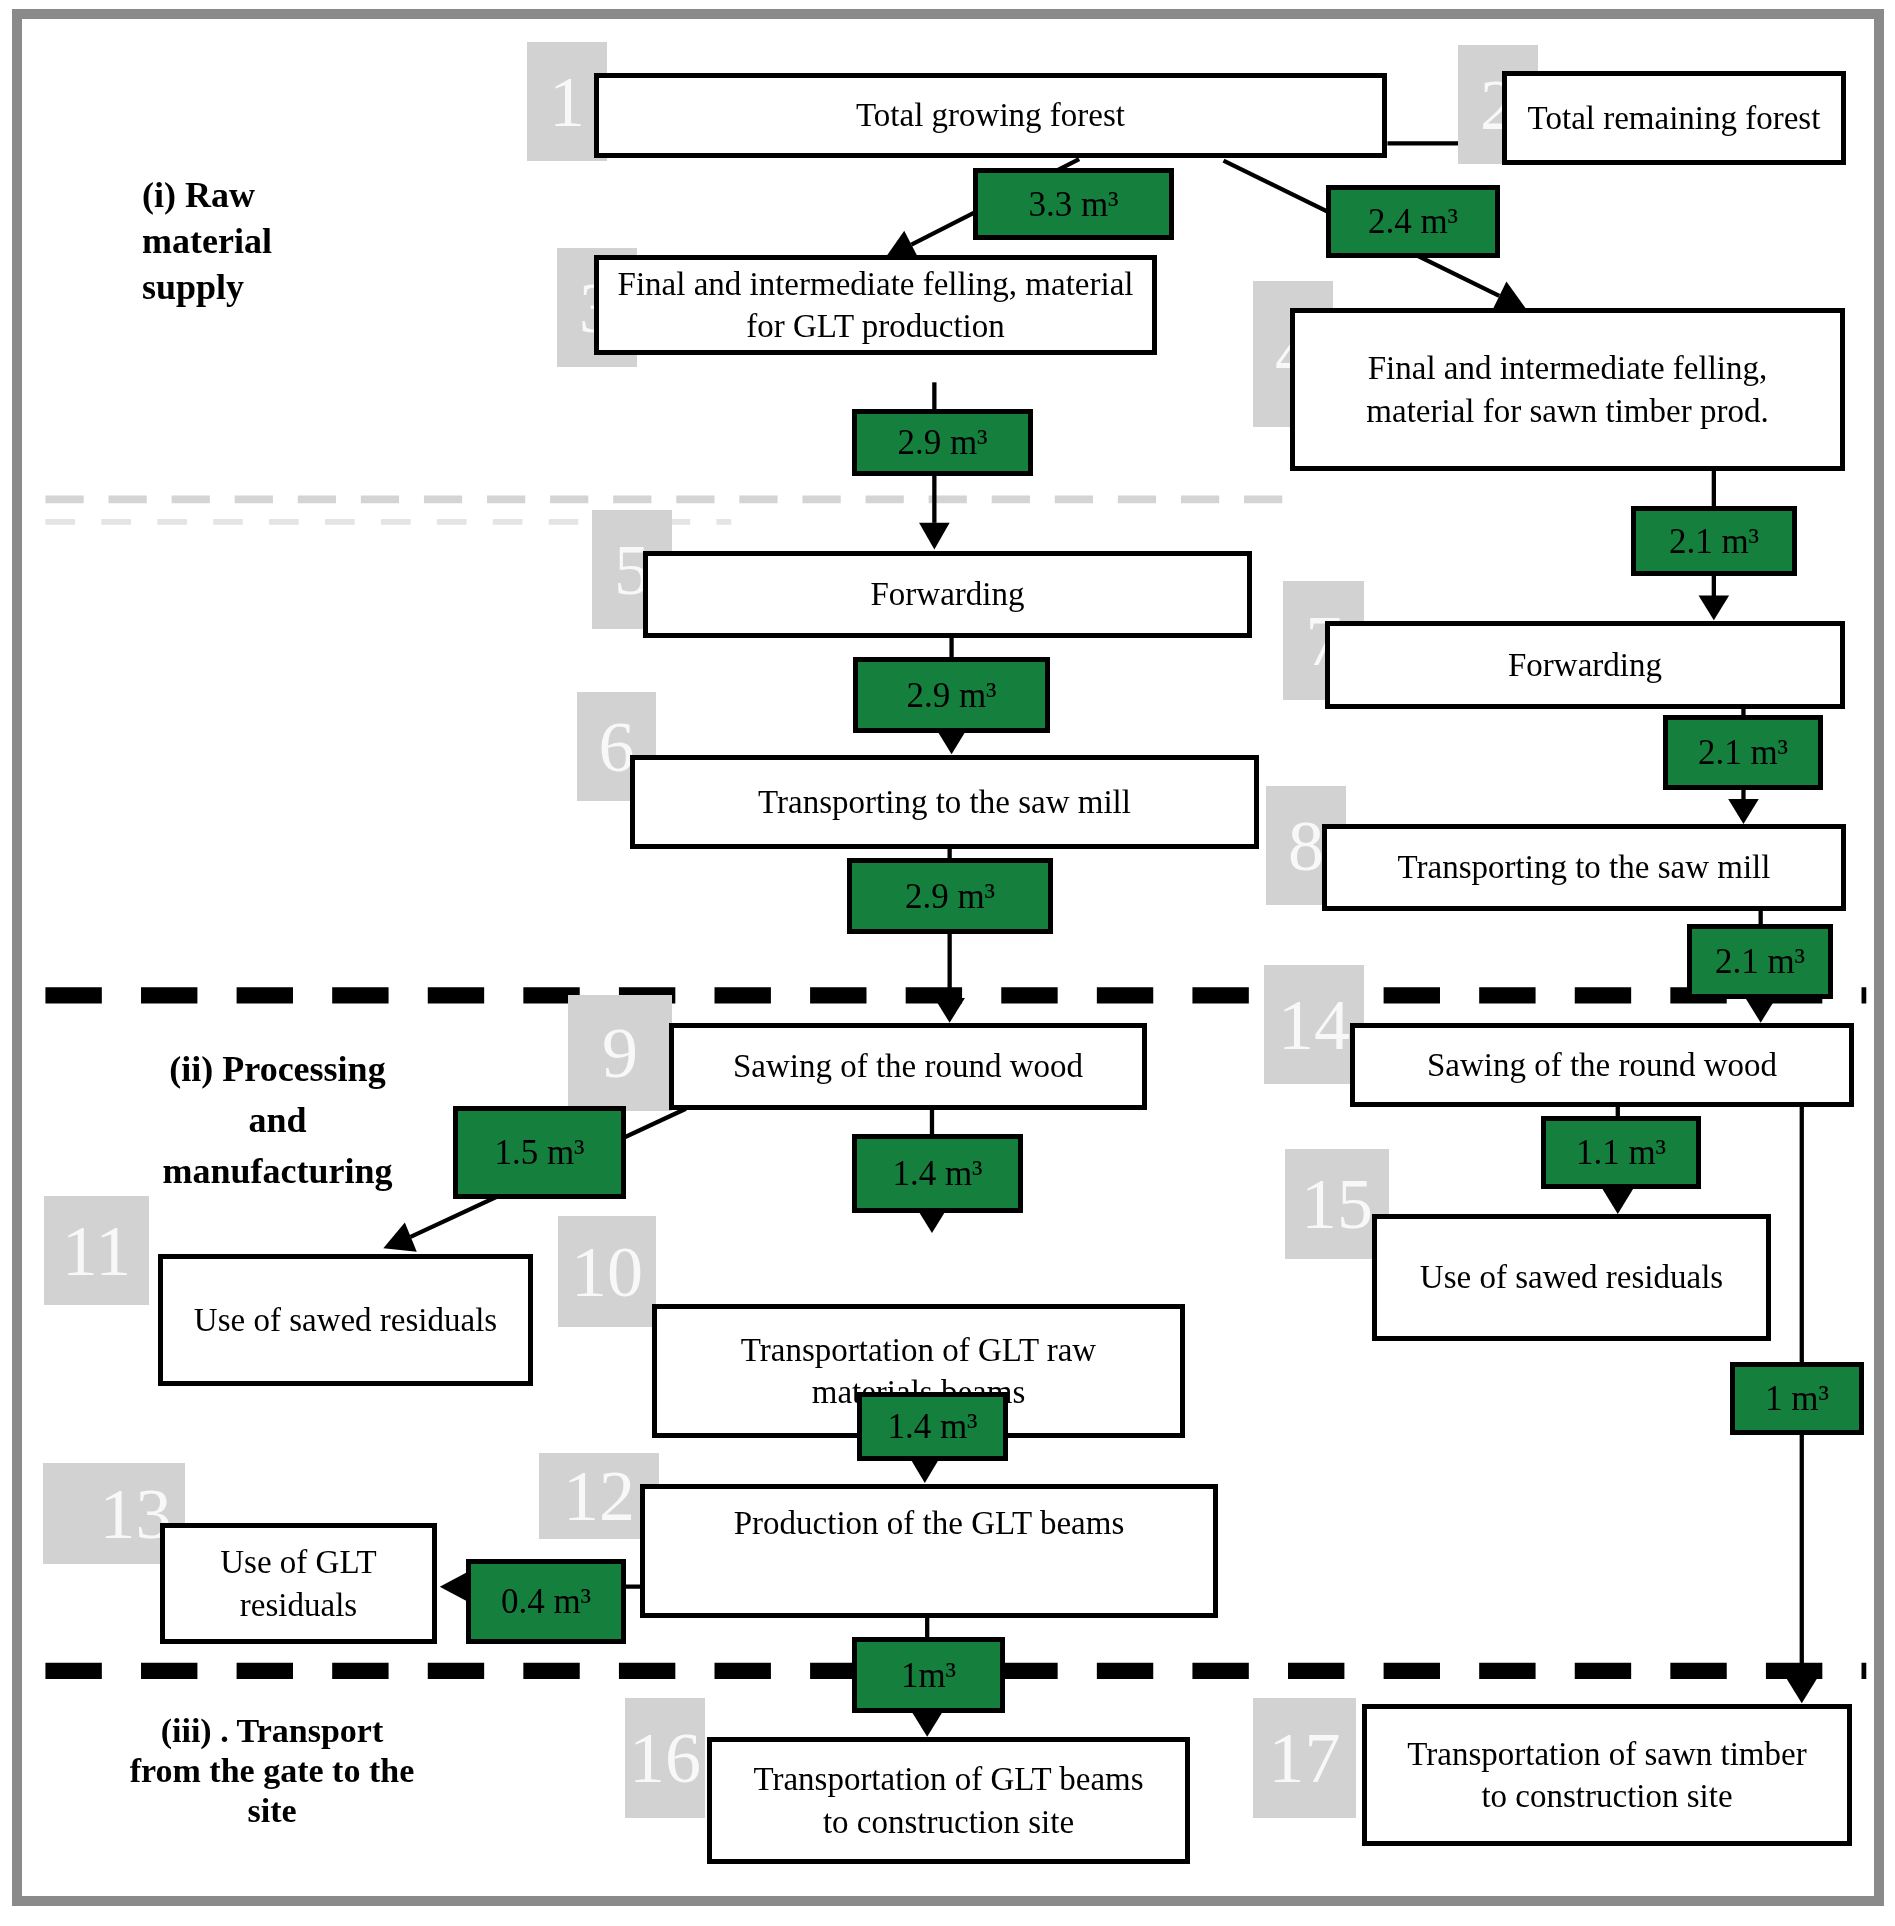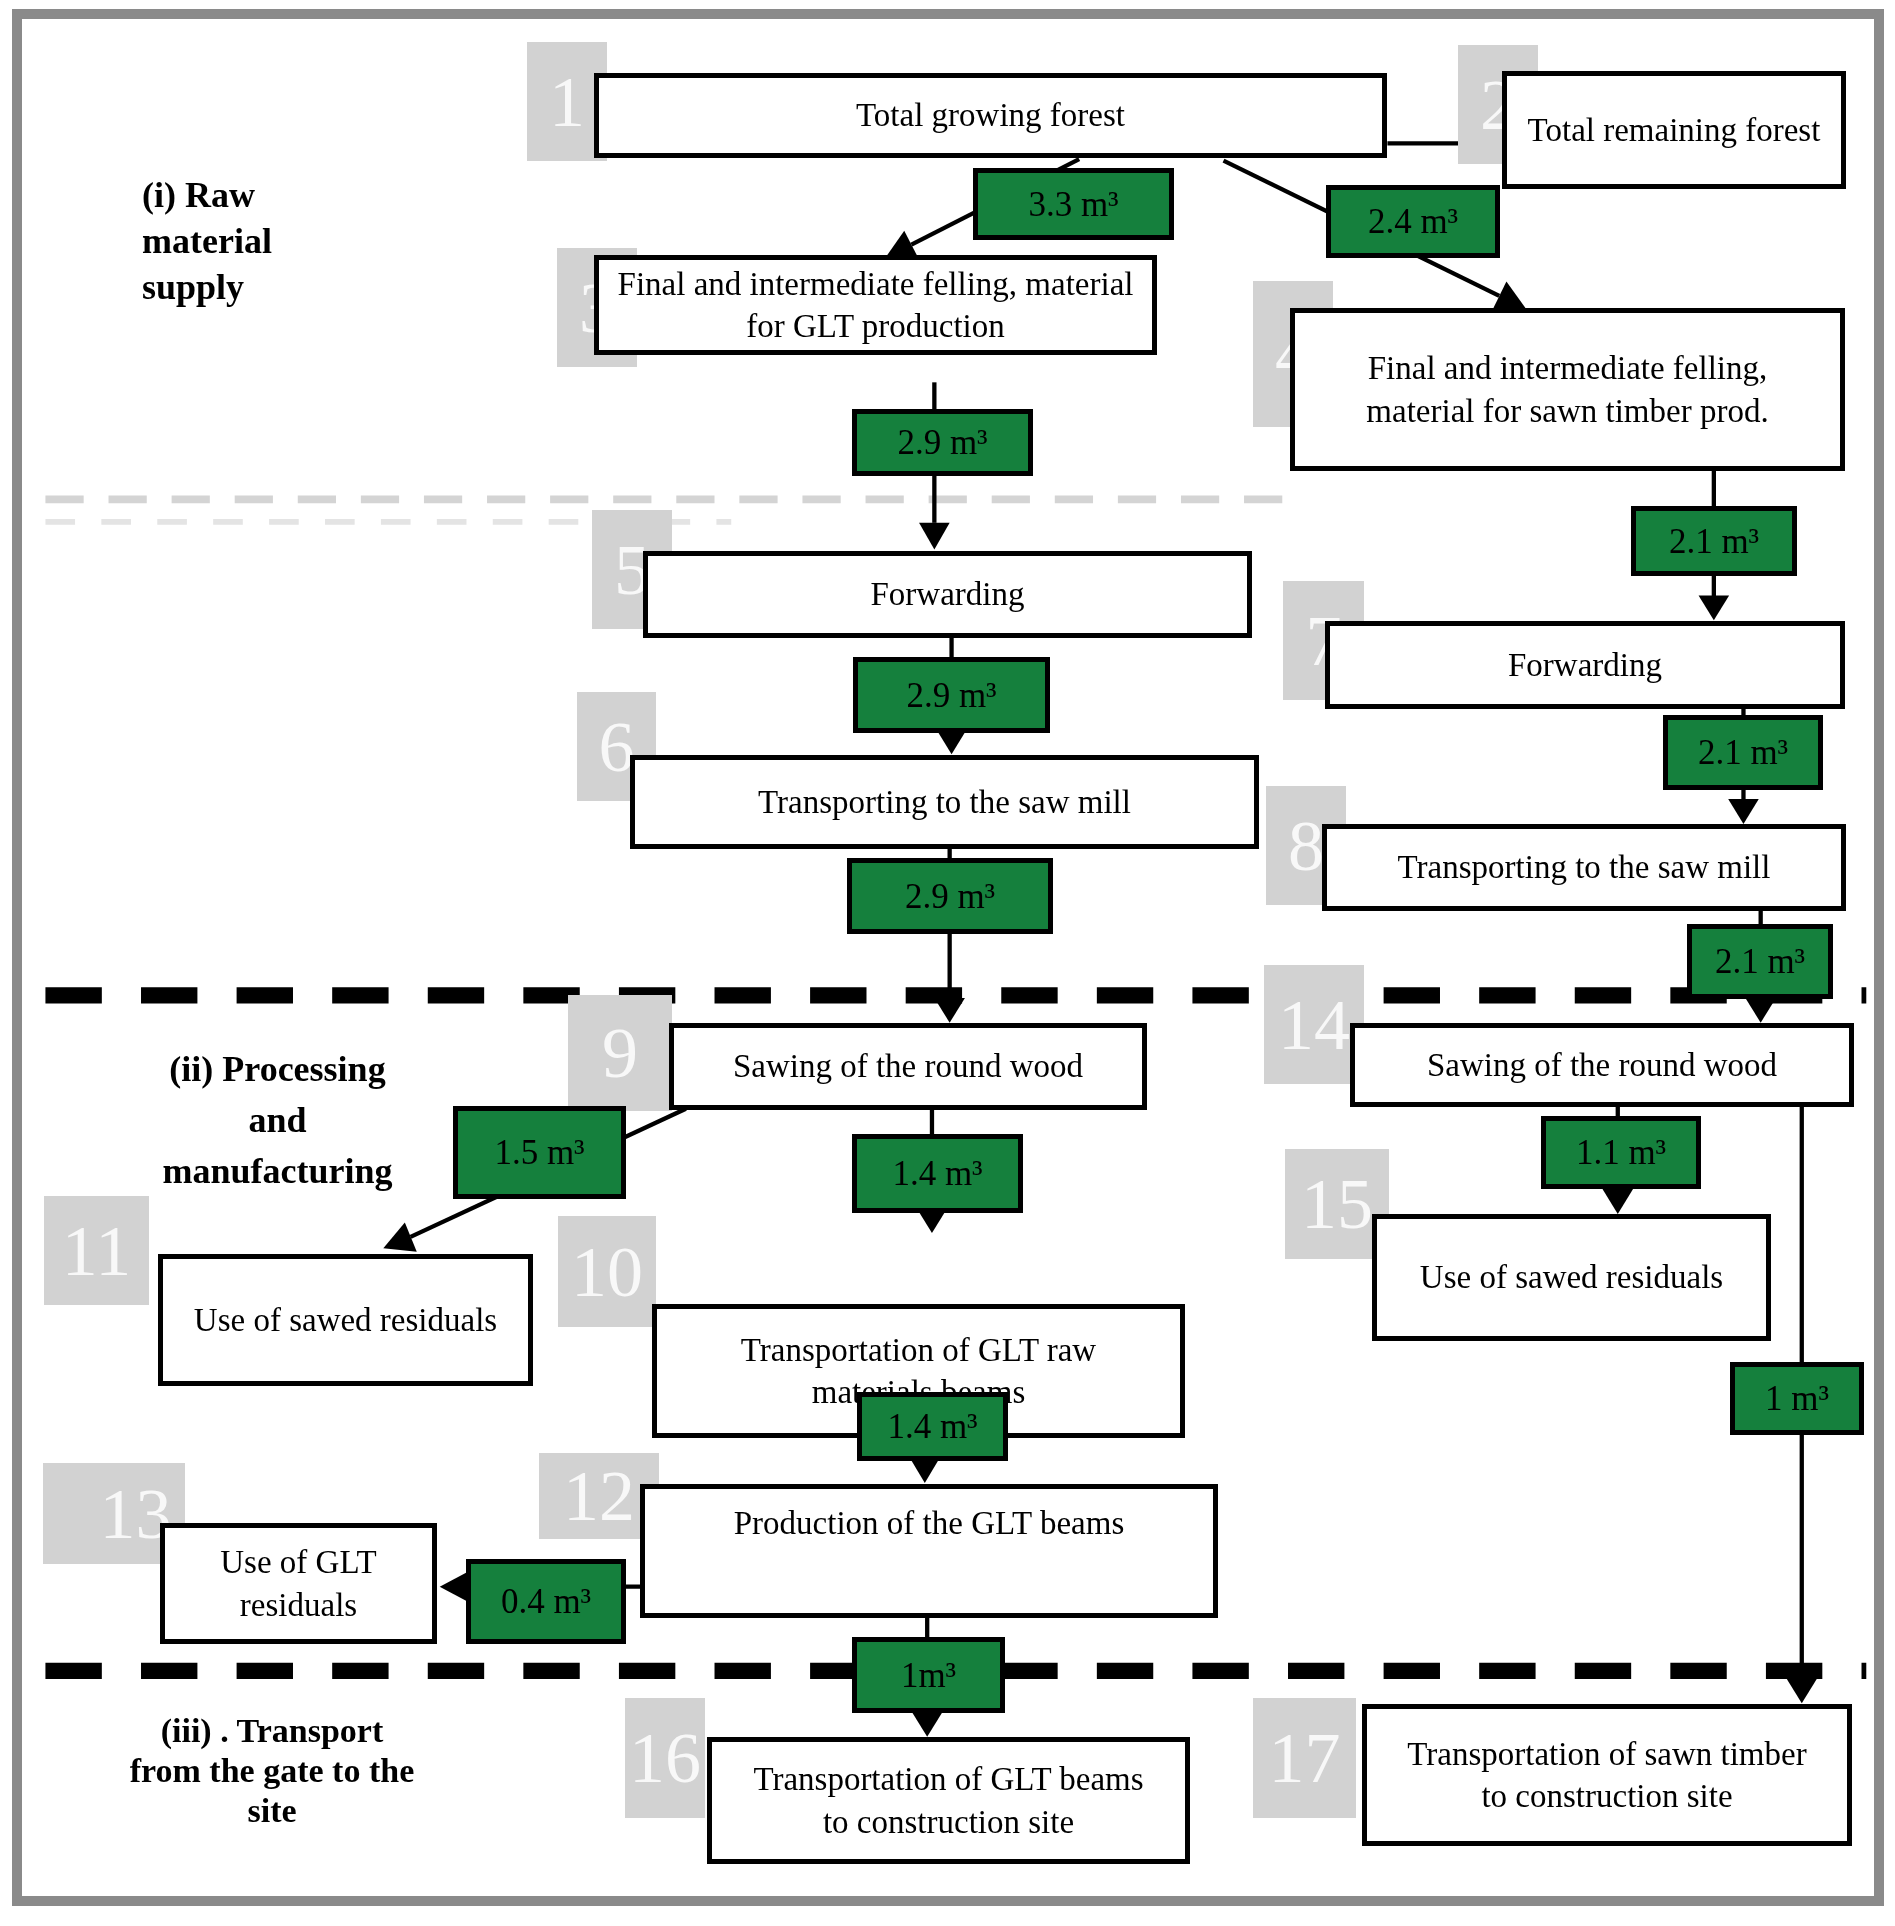--- a/index.html
+++ b/index.html
@@ -38,21 +38,21 @@
   #b10{left:558px;top:1216px;width:98px;height:111px;}
   #b11{left:44px;top:1196px;width:105px;height:109px;}
   #b12{left:539px;top:1453px;width:120px;height:86px;}
   #b13{left:43px;top:1463px;width:99px;height:101px;padding-left:43px;}
   #b14{left:1264px;top:965px;width:100px;height:119px;}
   #b15{left:1285px;top:1149px;width:104px;height:110px;}
   #b16{left:618px;top:1698px;width:80px;height:120px;margin-left:7px;}
   #b17{left:1253px;top:1698px;width:103px;height:120px;}
 
   #x1{left:594px;top:73px;width:793px;height:85px;}
-  #x2{left:1502px;top:71px;width:344px;height:118px;align-items:center;}
+  #x2{left:1502px;top:71px;width:344px;height:94px;align-items:center;}
   #x3{left:594px;top:255px;width:563px;height:100px;}
   #x4{left:1290px;top:308px;width:555px;height:163px;padding:0 48px;}
   #x5{left:643px;top:551px;width:609px;height:87px;}
   #x6{left:630px;top:755px;width:629px;height:94px;}
   #x7{left:1325px;top:621px;width:520px;height:88px;}
   #x8{left:1322px;top:824px;width:524px;height:87px;}
   #x9{left:669px;top:1023px;width:478px;height:87px;}
   #x10{left:652px;top:1304px;width:533px;height:134px;padding:15px 76px;}
   #x11{left:158px;top:1254px;width:375px;height:132px;padding:0 29px;}
   #x12{left:640px;top:1484px;width:578px;height:134px;}

